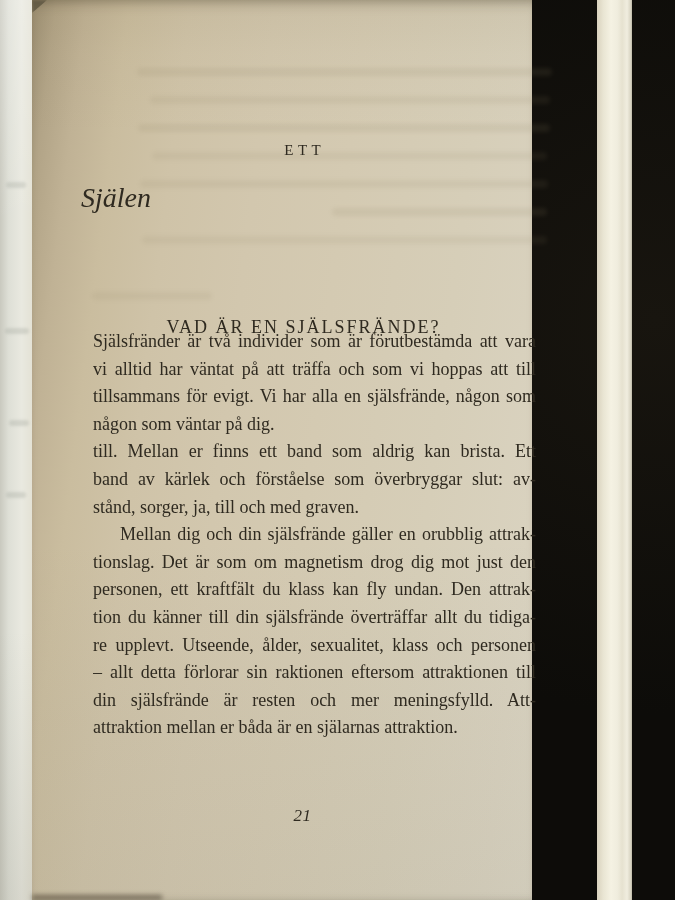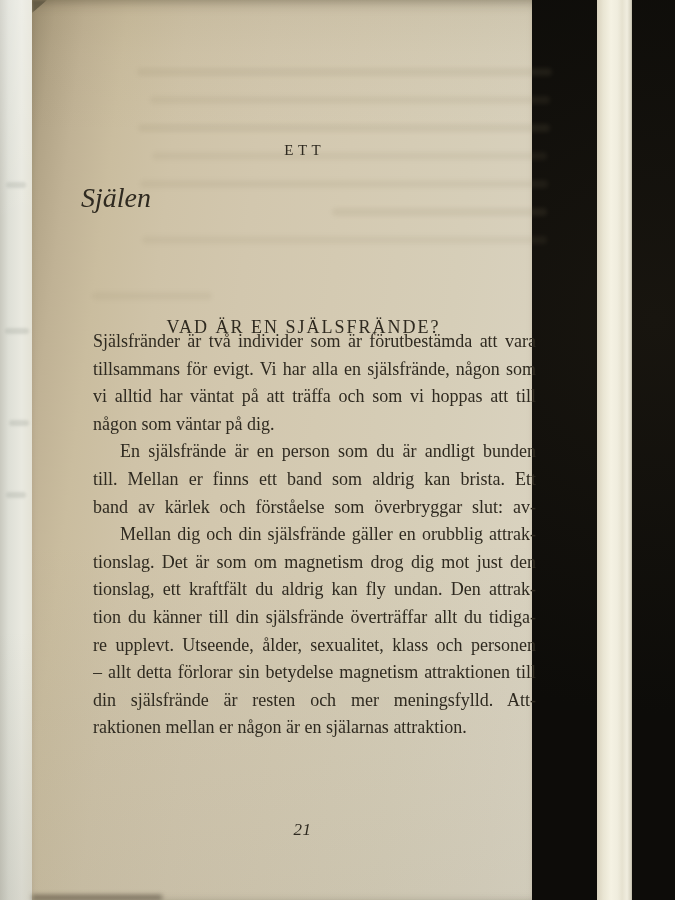--- a/index.html
+++ b/index.html
@@ -42,21 +42,21 @@
   }
   
   .content{position:absolute;left:49px;top:0;width:443px;height:100%;color:#2f2a20;}
   .chapter-number{position:absolute;top:142px;left:0;right:0;text-align:center;font-size:15px;letter-spacing:4.5px;text-indent:4.5px;}
   .chapter-title{position:absolute;top:182px;left:0;right:0;text-align:left;font-style:italic;font-size:28px;}
   .section-heading{position:absolute;top:277px;left:0;right:0;text-align:center;font-size:18px;letter-spacing:2px;text-indent:2px;margin-top:40px;}
   .body-text{position:absolute;top:328px;left:0;width:443px;font-size:18px;margin-left:12px;}
   .ln{display:block;height:27.6px;line-height:27.6px;text-align:justify;text-align-last:justify;overflow:hidden;}
   .ln--last{text-align:left;text-align-last:left;}
   .ln--indent{padding-left:27px;}
-  .page-number{position:absolute;top:806px;left:0;right:0;text-align:center;font-style:italic;font-size:17px;letter-spacing:.5px;margin-top:14px;}
+  .page-number{position:absolute;top:806px;left:0;right:0;text-align:center;font-style:italic;font-size:17px;letter-spacing:.5px;}
 </style>
 </head>
 <body>
 
 <div id="stage">
 
   <div class="facing-edge">
     <span class="strip-mark" style="top:182px;left:6px;width:20px;"></span>
     <span class="strip-mark" style="top:328px;left:5px;width:24px;"></span>
     <span class="strip-mark" style="top:420px;left:9px;width:20px;"></span>
@@ -77,38 +77,38 @@
     <div class="ghost" style="left:60px;top:292px;width:120px;opacity:.10;"></div>
 
     <div class="content">
       <div class="chapter-number">ETT</div>
       <div class="chapter-title">Själen</div>
       <div class="section-heading">VAD ÄR EN SJÄLSFRÄNDE?</div>
 
       <div class="body-text">
         <div class="para">
           <span class="ln">Själsfränder är två individer som är förutbestämda att vara</span>
+          <span class="ln">vi alltid har väntat på att träffa och som vi hoppas att till</span>
           <span class="ln">tillsammans för evigt. Vi har alla en själsfrände, någon som</span>
-          <span class="ln">vi alltid har väntat på att träffa och som vi hoppas att till</span>
           <span class="ln ln--last">någon som väntar på dig.</span>
         </div>
         <div class="para">
-          <span class="ln ln--indent">En själsfrände är en person som du är andligt bunden</span>
           <span class="ln">till. Mellan er finns ett band som aldrig kan brista. Ett</span>
           <span class="ln">band av kärlek och förståelse som överbryggar slut: av-</span>
+          <span class="ln ln--last">stånd, sorger, ja, till och med graven.</span>
         </div>
         <div class="para">
           <span class="ln ln--indent">Mellan dig och din själsfrände gäller en orubblig attrak-</span>
           <span class="ln">tionslag. Det är som om magnetism drog dig mot just den</span>
-          <span class="ln">tionslag, ett kraftfält du aldrig kan fly undan. Den attrak-</span>
+          <span class="ln">personen, ett kraftfält du klass kan fly undan. Den attrak-</span>
           <span class="ln">tion du känner till din själsfrände överträffar allt du tidiga-</span>
           <span class="ln">re upplevt. Utseende, ålder, sexualitet, klass och personen</span>
-          <span class="ln">– allt detta förlorar sin betydelse magnetism attraktionen till</span>
+          <span class="ln">– allt detta förlorar sin raktionen eftersom attraktionen till</span>
           <span class="ln">din själsfrände är resten och mer meningsfylld. Att-</span>
-          <span class="ln ln--last">raktionen mellan er någon är en själarnas attraktion.</span>
+          <span class="ln ln--last">attraktion mellan er båda är en själarnas attraktion.</span>
         </div>
       </div>
 
       <div class="page-number">21</div>
     </div>
   </div>
 
   <div class="edge-strip"></div>
 </div>
 

